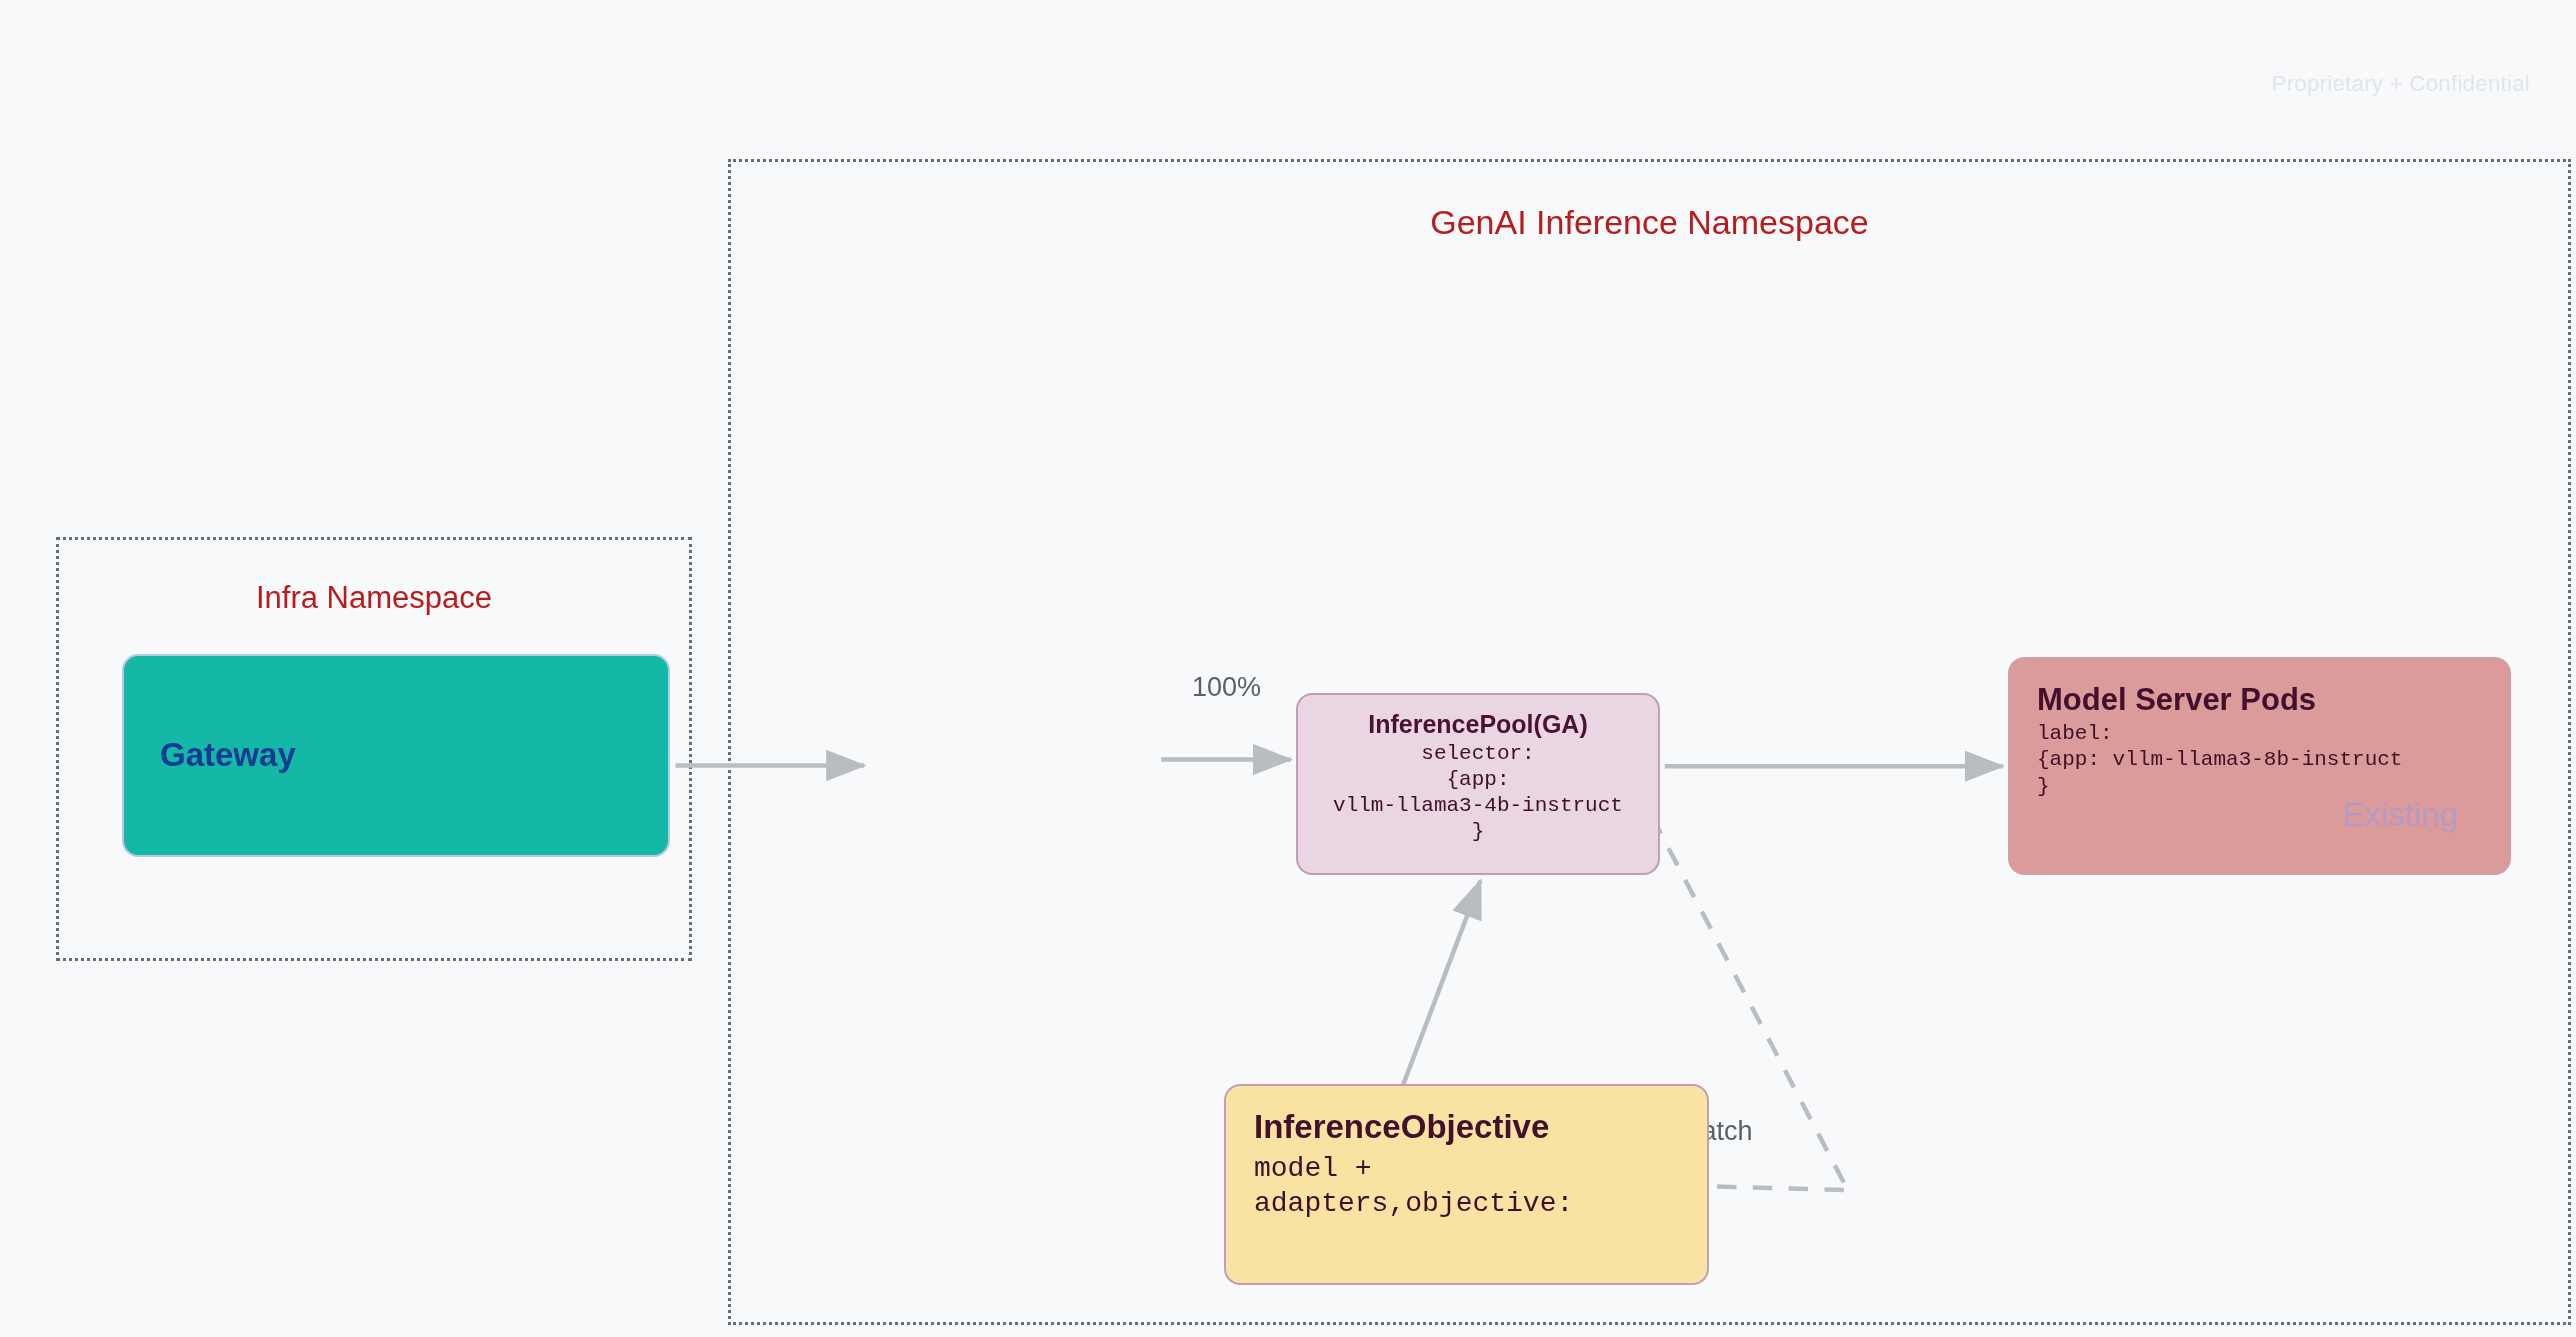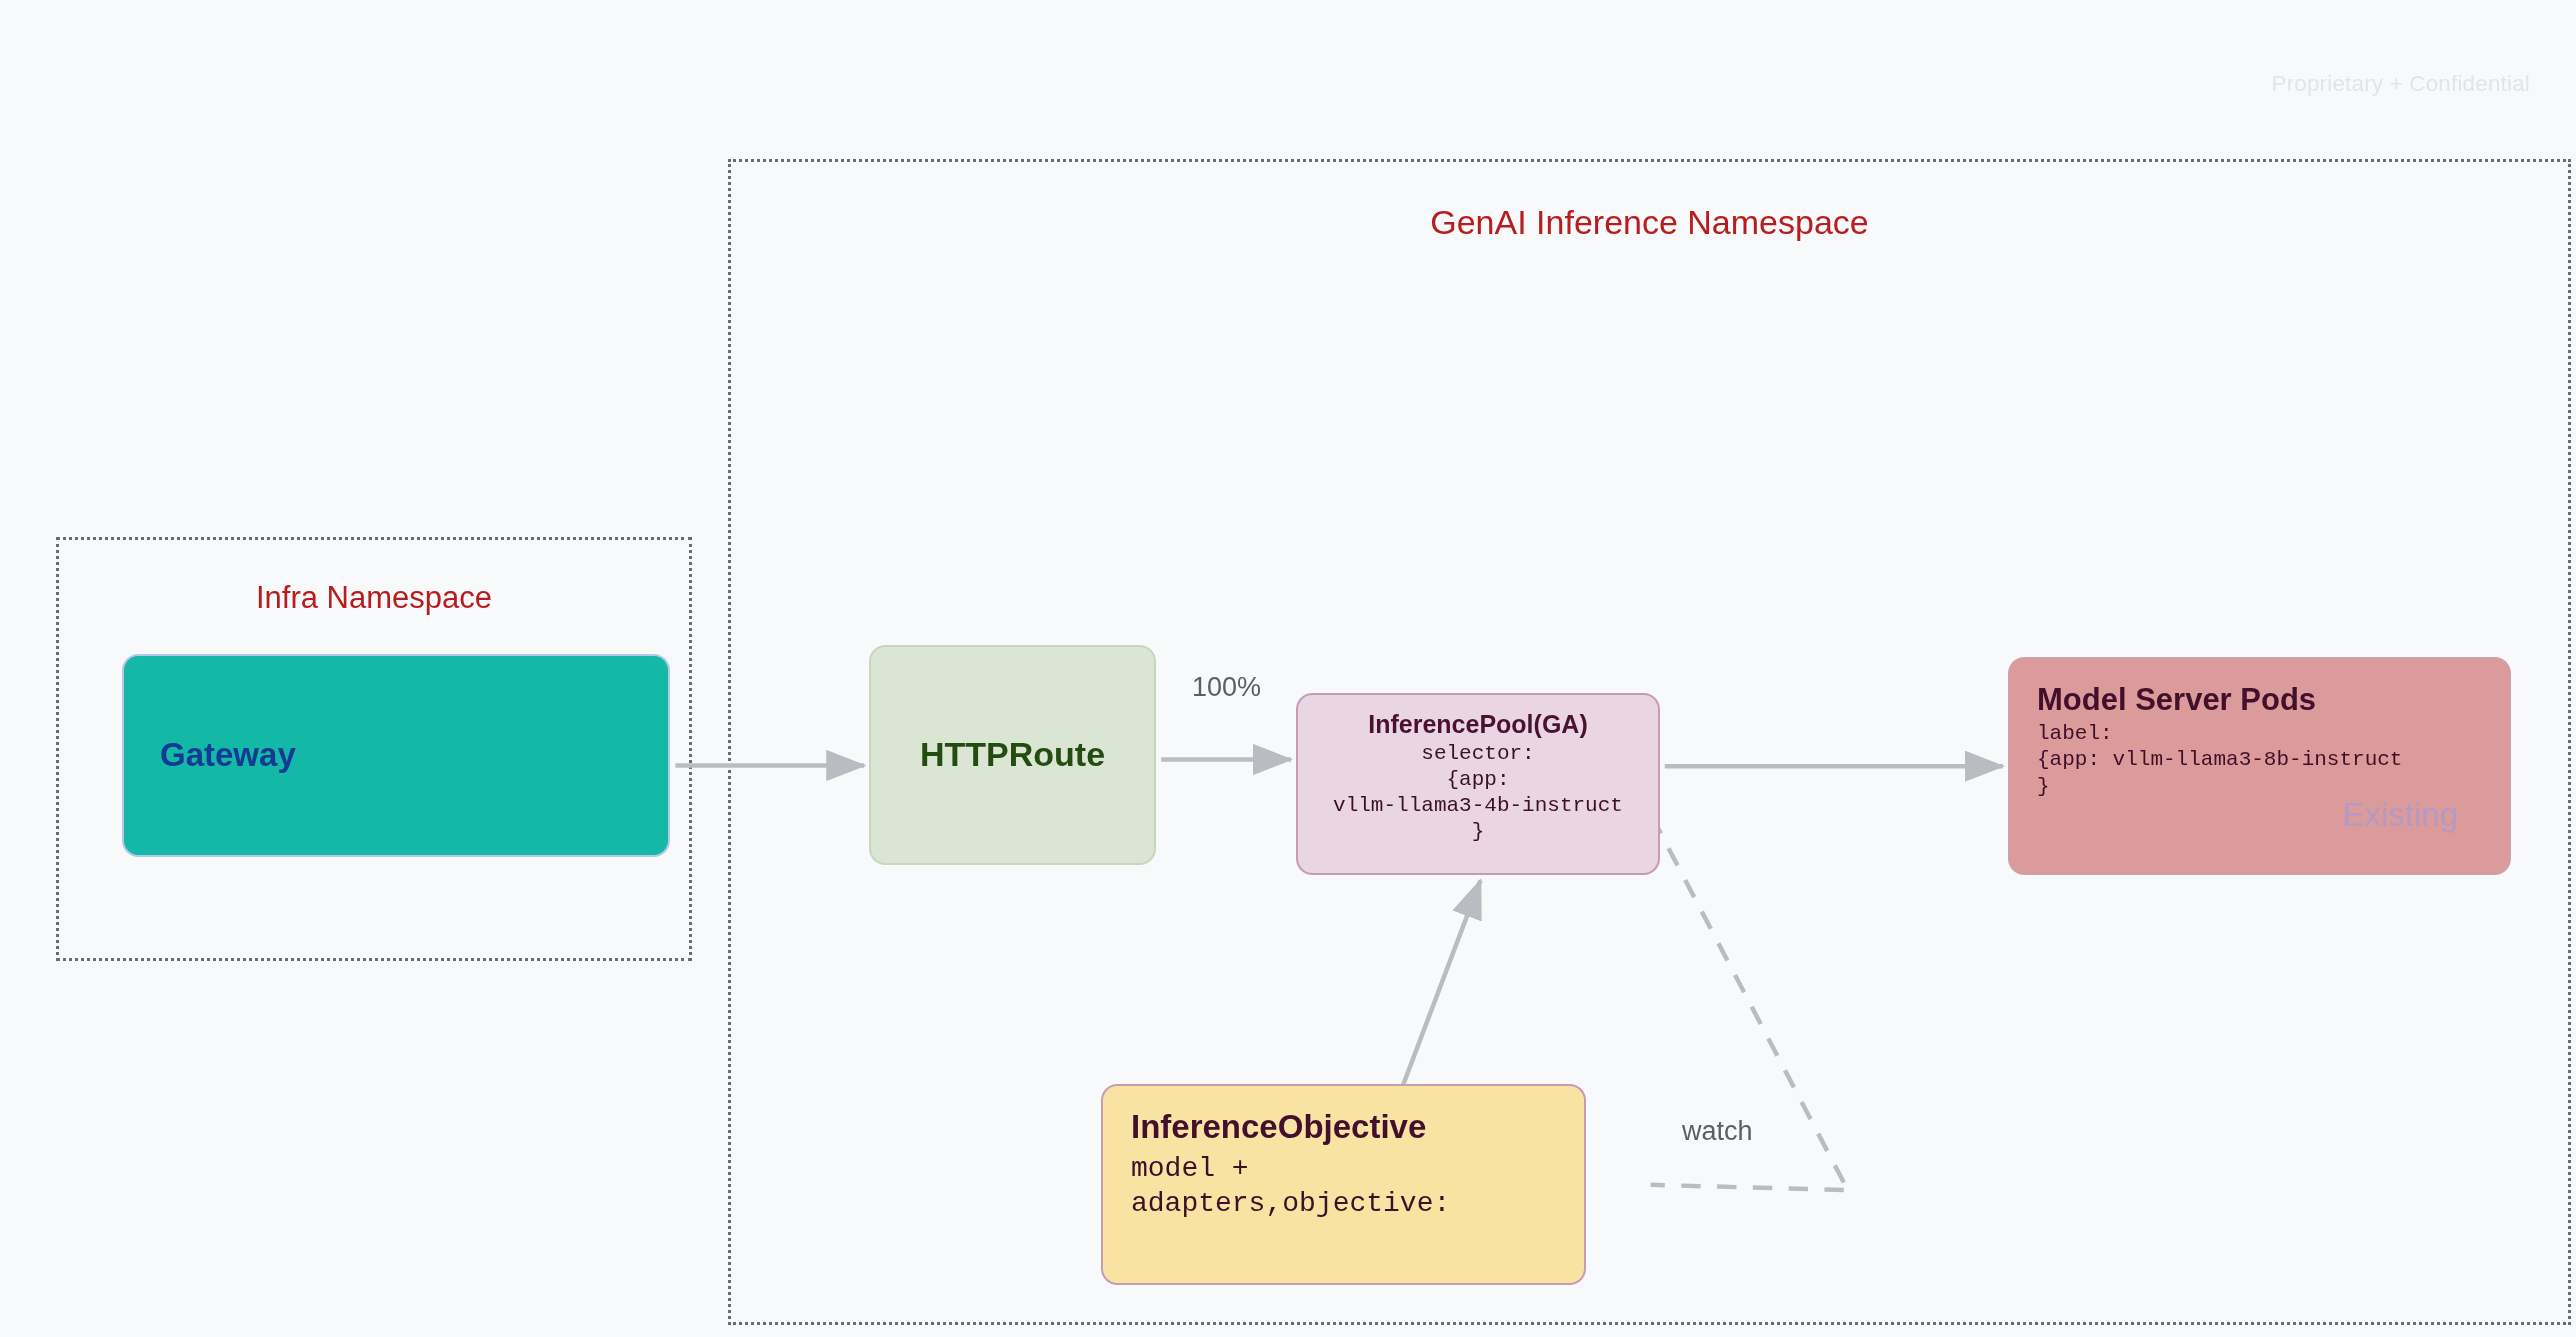--- a/index.html
+++ b/index.html
@@ -116,21 +116,21 @@
   #node-modelserver .existing {
     position: absolute;
     right: 51px; bottom: 39px;
     color: #b39ac4;
     font-size: 33px;
     white-space: nowrap;
   }
 
   
   #node-inferenceobjective {
-    left: 1101px; top: 1084px; width: 485px; height: 201px;
+    left: 1224px; top: 1084px; width: 485px; height: 201px;
     background: #f9e3a2;
     border: 2.2px solid #c79ab6;
     padding: 24px 28px;
   }
   #node-inferenceobjective .title { color: #42102c; font-size: 33px; }
   #node-inferenceobjective .mono { color: #3d1028; font-size: 28px; margin-top: 6px; }
 
   
   #node-epp {
     left: 1849px; top: 1090px; width: 616px; height: 198px;
@@ -193,23 +193,20 @@
     <line x1="2471" y1="1595" x2="2212" y2="1588" stroke="#b9bcc0" stroke-width="6" stroke-dasharray="26 22"></line>
   </svg>
 
   <div class="edge-label" id="label-100">100%</div>
   <div class="edge-label" id="label-watch">watch</div>
 
   <div class="node" id="node-gateway">
     <div class="title">Gateway</div>
   </div>
 
-  <div class="node" id="node-httproute">
-    <div class="title">HTTPRoute</div>
-  </div>
 
   <div class="node" id="node-inferencepool">
     <div class="title">InferencePool(GA)</div>
     <div class="mono">selector:
 {app:
 vllm-llama3-4b-instruct
 }</div>
   </div>
 
   <div class="node" id="node-modelserver">

